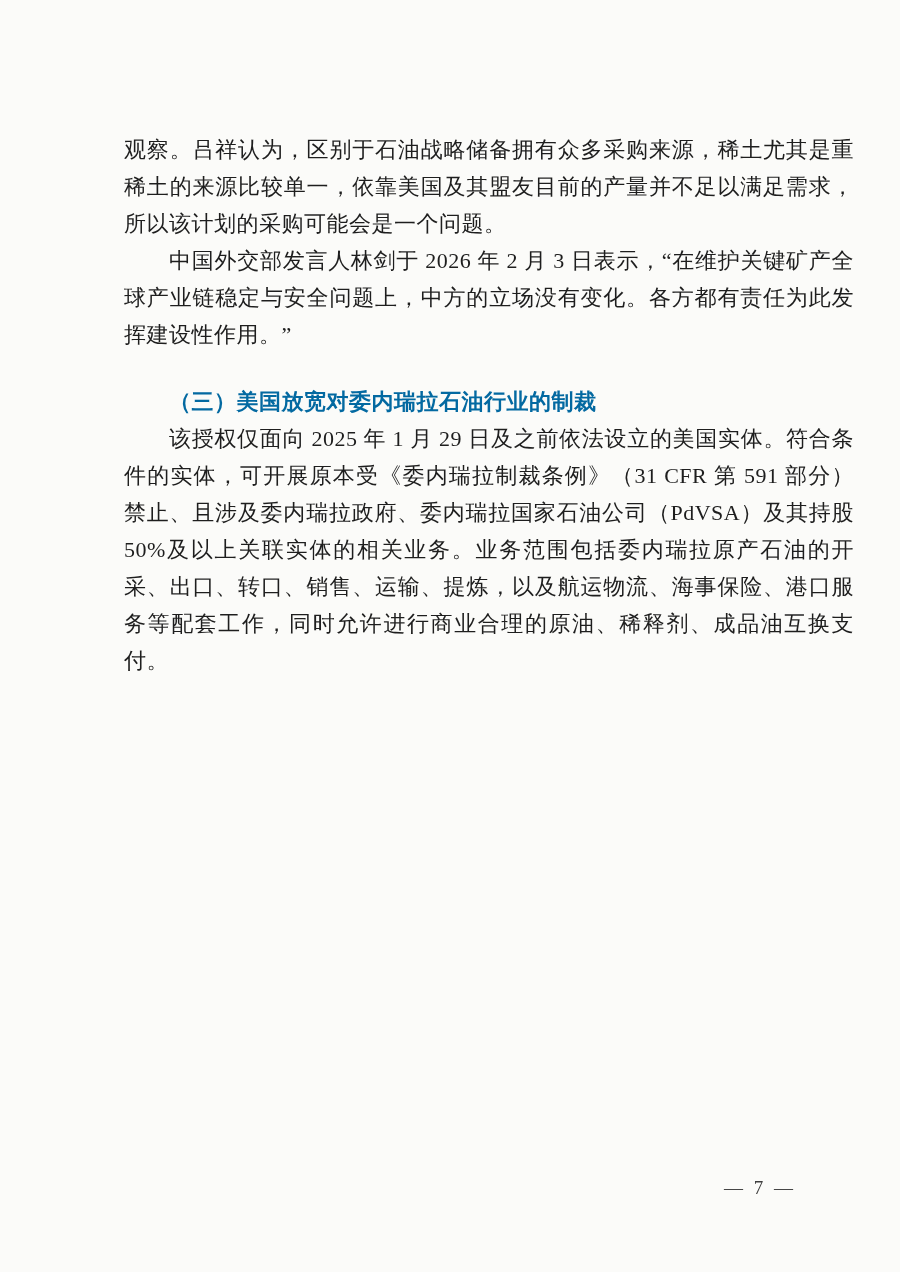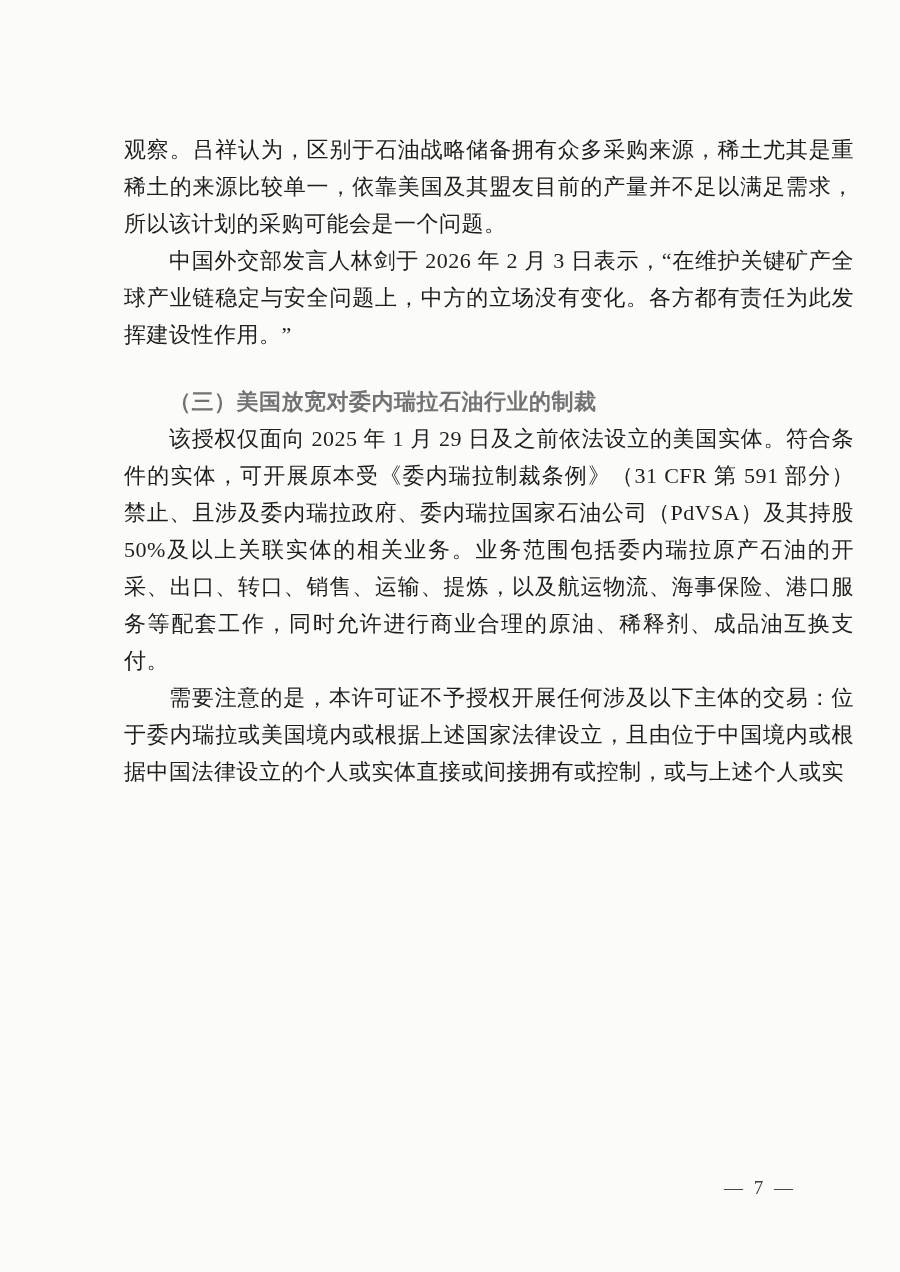--- a/index.html
+++ b/index.html
@@ -34,21 +34,21 @@
     text-indent: 45px;
   }
   h3.section-heading {
     margin: 30px 0 0 0;
     padding: 0;
     font-size: 22px;
     line-height: 37px;
     font-weight: bold;
     text-indent: 45px;
     text-align: left;
-    color: #737373;
+    color: #0369a1;
   }
   .page-footer {
     position: absolute;
     top: 1176px;
     left: 690px;
     width: 140px;
     text-align: center;
     font-size: 19px;
     line-height: 24px;
     color: #3d3d3d;
@@ -57,16 +57,15 @@
   }
 </style>
 </head>
 <body>
 
 <main class="doc-body">
   <p class="para">观察。吕祥认为，区别于石油战略储备拥有众多采购来源，稀土尤其是重稀土的来源比较单一，依靠美国及其盟友目前的产量并不足以满足需求，所以该计划的采购可能会是一个问题。</p>
   <p class="para indent">中国外交部发言人林剑于 2026 年 2 月 3 日表示，“在维护关键矿产全球产业链稳定与安全问题上，中方的立场没有变化。各方都有责任为此发挥建设性作用。”</p>
   <h3 class="section-heading">（三）美国放宽对委内瑞拉石油行业的制裁</h3>
   <p class="para indent">该授权仅面向 2025 年 1 月 29 日及之前依法设立的美国实体。符合条件的实体，可开展原本受《委内瑞拉制裁条例》（31 CFR 第 591 部分）禁止、且涉及委内瑞拉政府、委内瑞拉国家石油公司（PdVSA）及其持股50%及以上关联实体的相关业务。业务范围包括委内瑞拉原产石油的开采、出口、转口、销售、运输、提炼，以及航运物流、海事保险、港口服务等配套工作，同时允许进行商业合理的原油、稀释剂、成品油互换支付。</p>
-  <p class="para indent">需要注意的是，本许可证不予授权开展任何涉及以下主体的交易：位于委内瑞拉或美国境内或根据上述国家法律设立，且由位于中国境内或根据中国法律设立的个人或实体直接或间接拥有或控制，或与上述个人或实</p>
 </main>
 
 <div class="page-footer">— 7 —</div>
 
 </body></html>

